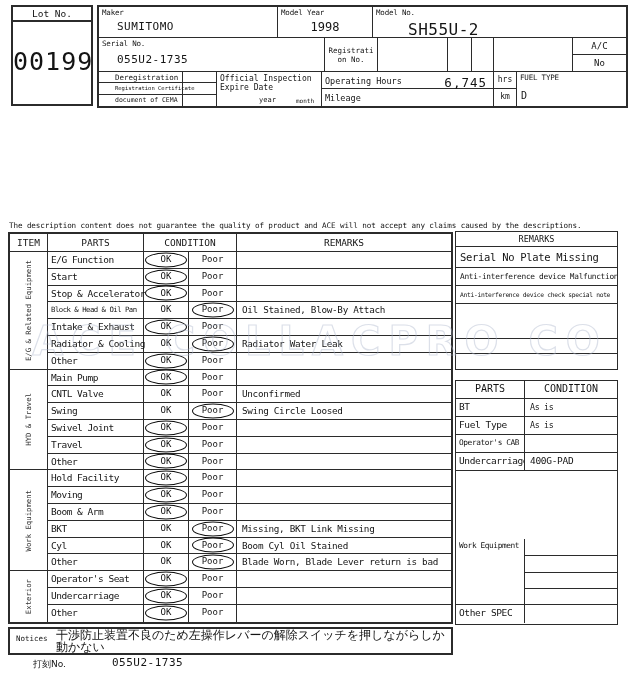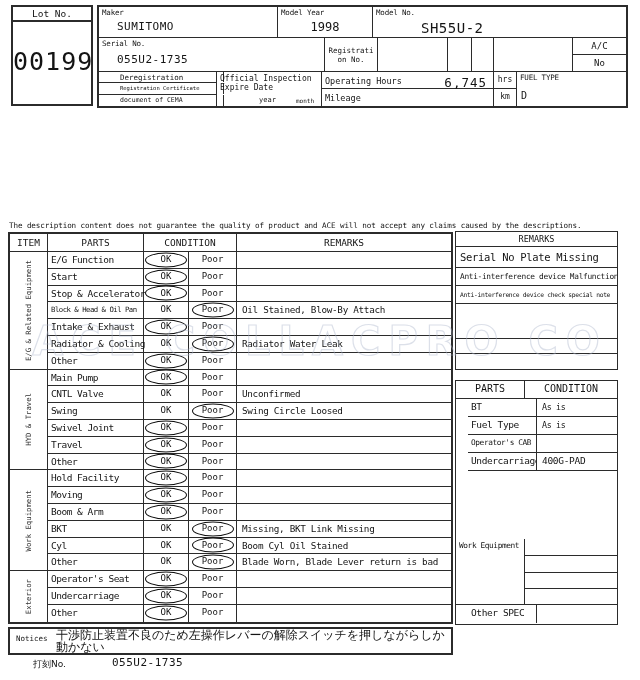--- a/index.html
+++ b/index.html
@@ -24,22 +24,22 @@
   .hc-e1{left:279px;top:31px;width:70px;height:34px;}
   .hc-e2{left:349px;top:31px;width:24px;height:34px;}
   .hc-e3{left:373px;top:31px;width:22px;height:34px;}
   .hc-e4{left:395px;top:31px;width:79px;height:34px;}
   .hc-ac{left:474px;top:31px;right:0;height:34px;border-right:none;}
   .hc-ac div{height:17px;line-height:16px;text-align:center;font-size:9px;box-sizing:border-box;}
   .hc-ac .top{border-bottom:1px solid var(--b);}
   .hc-dr{left:0;top:65px;width:118px;height:34px;border-bottom:none;}
   .dr-row{position:relative;height:11.33px;border-bottom:1px solid var(--b);box-sizing:border-box;}
   .dr-row.last{border-bottom:none;}
-  .dr-label{position:absolute;left:17px;top:0;bottom:0;width:108px;border-right:1px solid var(--b);
-            box-sizing:border-box;padding-left:4px;white-space:nowrap;display:flex;align-items:center;}
+  .dr-label{position:absolute;left:0;top:0;bottom:0;width:84px;border-right:1px solid var(--b);
+            box-sizing:border-box;padding-left:16px;white-space:nowrap;display:flex;align-items:center;}
   .hc-oi{left:118px;top:65px;width:105px;height:34px;border-bottom:none;font-size:8px;}
   .hc-op{left:223px;top:65px;width:172px;height:34px;border-bottom:none;}
   .op-sub{position:relative;height:17px;box-sizing:border-box;}
   .op-sub.top{border-bottom:1px solid var(--b);}
   .hc-hk{left:395px;top:65px;width:23px;height:34px;border-bottom:none;}
   .hk-sub{height:17px;line-height:16px;text-align:center;font-size:8px;box-sizing:border-box;}
   .hk-sub.top{border-bottom:1px solid var(--b);}
   .hc-fuel{left:418px;top:65px;right:0;height:34px;border-right:none;border-bottom:none;}
   .val{position:absolute;white-space:nowrap;}
   
@@ -73,21 +73,21 @@
   .rp-rows{position:absolute;left:0;right:0;top:15px;bottom:0;}
   .rp-row{position:absolute;left:0;right:0;border-bottom:1px solid var(--b);box-sizing:border-box;
           padding-left:4px;white-space:nowrap;overflow:hidden;letter-spacing:-0.3px;}
   
   .spec-panel{left:455px;top:380px;width:163px;height:245px;border:1.5px solid var(--b);}
   .sp-header{position:absolute;left:0;right:0;top:0;height:18px;border-bottom:1px solid var(--b);box-sizing:border-box;}
   .sp-header .ph{position:absolute;left:0;top:0;bottom:0;width:69px;border-right:1px solid var(--b);
                  box-sizing:border-box;text-align:center;line-height:16px;font-size:10px;}
   .sp-header .ch{position:absolute;left:69px;right:0;top:0;bottom:0;text-align:center;line-height:16px;font-size:10px;}
   .sp-rows{position:absolute;left:0;right:0;top:18px;bottom:0;}
-  .sp-row{position:absolute;left:12px;right:0;border-bottom:1px solid var(--b);box-sizing:border-box;}
+  .sp-row{position:absolute;left:0;right:0;border-bottom:1px solid var(--b);box-sizing:border-box;}
   .sp-part{position:absolute;left:0;top:0;bottom:0;width:69px;border-right:1px solid var(--b);
            box-sizing:border-box;padding-left:3px;white-space:nowrap;overflow:hidden;letter-spacing:-0.4px;}
   .sp-cond{position:absolute;left:69px;right:0;top:0;bottom:0;padding-left:5px;white-space:nowrap;letter-spacing:-0.3px;}
   .sp-group{position:absolute;left:0;right:0;border-bottom:1px solid var(--b);box-sizing:border-box;}
   .sp-glabel{position:absolute;left:0;top:0;bottom:0;width:69px;border-right:1px solid var(--b);
              box-sizing:border-box;padding:2px 0 0 3px;white-space:nowrap;letter-spacing:-0.4px;}
   .sp-gsub{position:absolute;left:69px;right:0;border-bottom:1px solid var(--b);box-sizing:border-box;}
   
   .notices-box{left:8px;top:627px;width:445px;height:28px;border:2px solid var(--b);}
   .notices-label{position:absolute;left:6px;top:5px;font-size:7.5px;}
@@ -112,21 +112,21 @@
     <div class="hc hc-maker">
       <span class="lbl">Maker</span>
       <span class="val" style="left:18px;top:13px;font-size:11px;letter-spacing:0.5px;">SUMITOMO</span>
     </div>
     <div class="hc hc-my">
       <span class="lbl">Model Year</span>
       <span class="val" style="left:0;right:0;top:13px;font-size:12px;text-align:center;">1998</span>
     </div>
     <div class="hc hc-mn">
       <span class="lbl">Model No.</span>
-      <span class="val" style="left:48px;top:13px;font-size:14px;letter-spacing:0.5px;">SH55U-2</span>
+      <span class="val" style="left:35px;top:13px;font-size:16px;letter-spacing:0.5px;">SH55U-2</span>
     </div>
     <div class="hc hc-serial">
       <span class="lbl">Serial No.</span>
       <span class="val" style="left:18px;top:15px;font-size:11px;letter-spacing:0.5px;">055U2-1735</span>
     </div>
     <div class="hc hc-reg">Registration No.</div>
     <div class="hc hc-e1"></div>
     <div class="hc hc-e2"></div>
     <div class="hc hc-e3"></div>
     <div class="hc hc-e4"></div>

